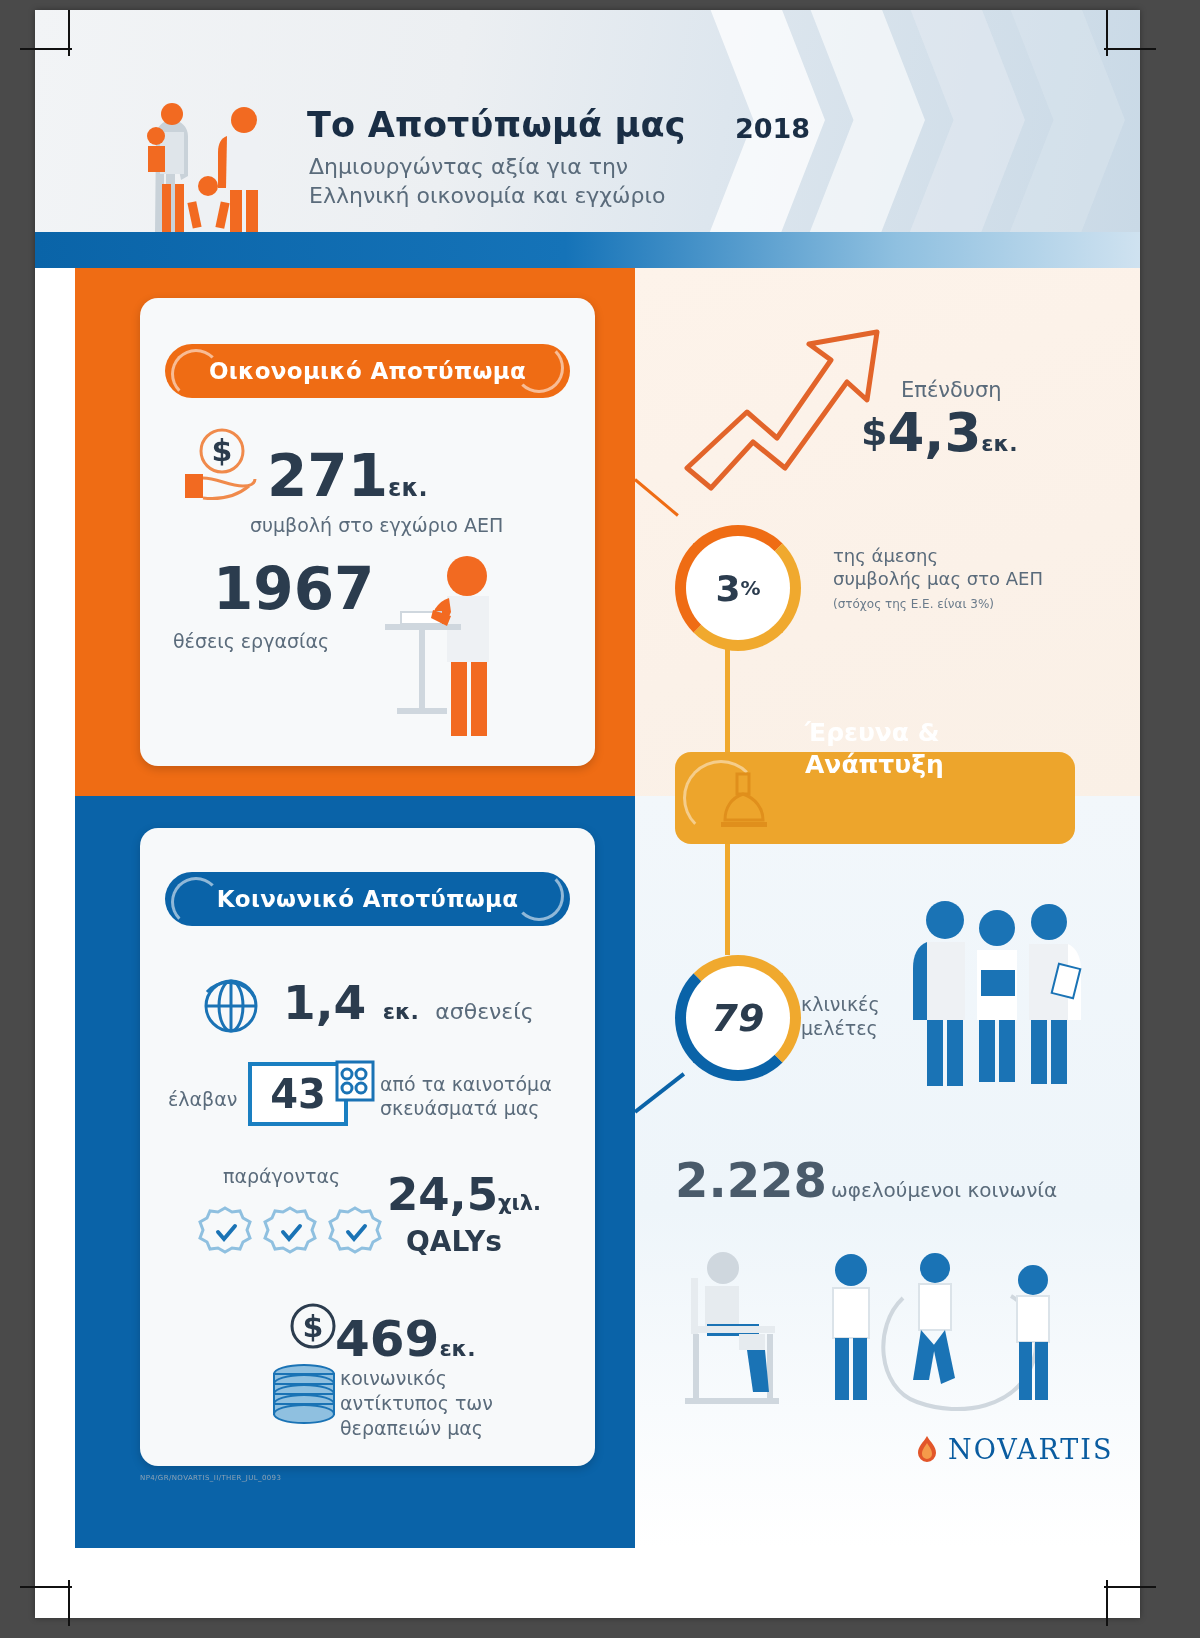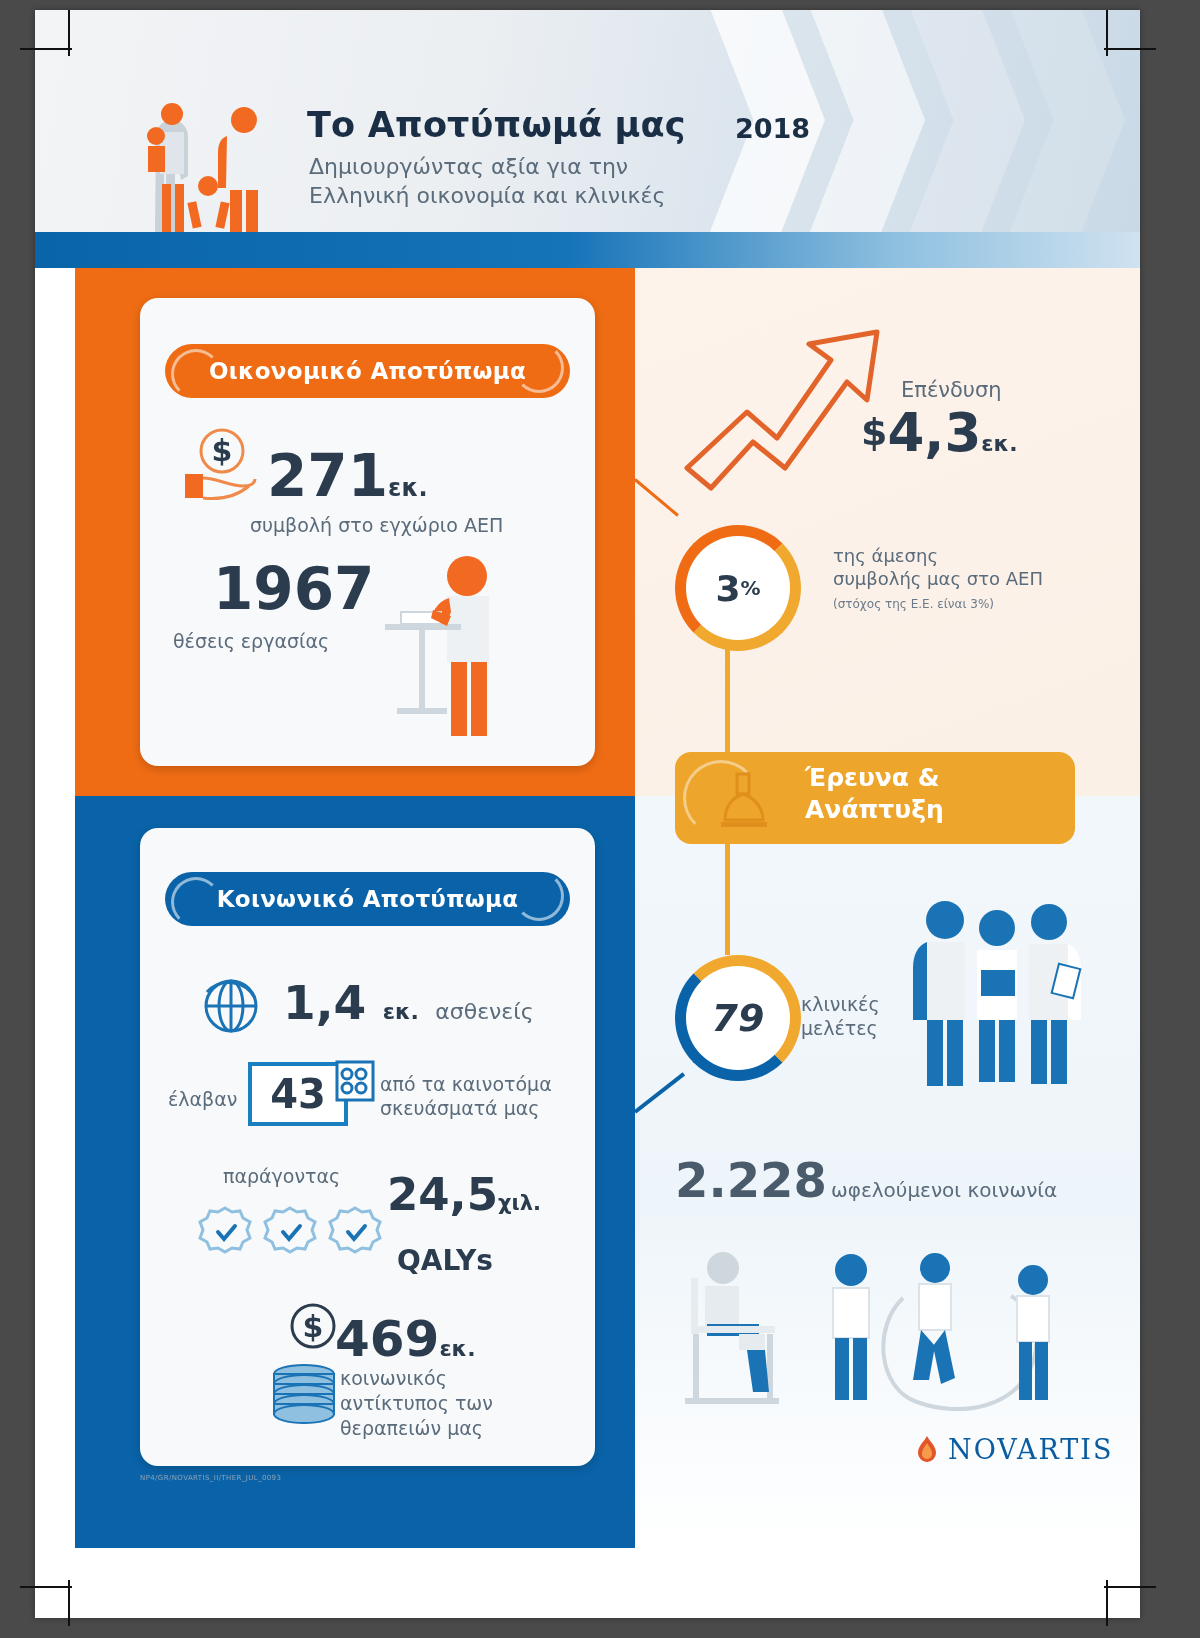--- a/index.html
+++ b/index.html
@@ -115,39 +115,39 @@
   .conn-vert{left:690px;top:619px;width:5px;height:128px;background:#f0a92e;}
   .conn-vert2{left:690px;top:830px;width:5px;height:115px;background:#f0a92e;}
   .conn-diag2{left:600px;top:1100px;width:62px;height:4px;background:#0a63a8;transform:rotate(-38deg);transform-origin:left center;}
   
   .rd-banner{
     position:absolute;left:640px;top:742px;width:400px;height:92px;
     background:#eda52c;border-radius:16px;
   }
   .rd-banner .arc{position:absolute;left:8px;top:8px;width:70px;height:70px;border:3px solid rgba(255,255,255,.45);border-radius:50%;border-right-color:transparent;border-bottom-color:transparent;}
   .rd-text{
-    position:absolute;left:770px;top:752px;width:250px;
+    position:absolute;left:770px;top:707px;width:250px;
     color:#ffffff;font-weight:bold;font-size:25px;line-height:32px;
   }
   
   .soc14{position:absolute;left:248px;top:965px;font-size:47px;}
   .soc14 .u{font-size:22px;}
   .soc14 .w{font-size:22px;font-weight:normal;color:#5a6b7b;}
   .elaban{position:absolute;left:133px;top:1078px;font-size:19px;color:#5a6b7b;}
   .box43{
     position:absolute;left:213px;top:1052px;width:92px;height:56px;
     border:4px solid #1a7fc1;background:#ffffff;
     display:flex;align-items:center;justify-content:center;
     font-size:40px;font-weight:bold;color:#2b3c4e;
   }
   .t43{position:absolute;left:345px;top:1062px;width:205px;font-size:19px;line-height:24px;color:#5a6b7b;}
   .paragontas{position:absolute;left:188px;top:1155px;font-size:19px;color:#5a6b7b;}
   .qaly-num{position:absolute;left:352px;top:1158px;font-size:45px;}
   .qaly-num .u{font-size:21px;}
-  .qaly-lbl{position:absolute;left:362px;top:1215px;font-size:28px;font-weight:bold;color:#2b3c4e;margin-top:19px;}
+  .qaly-lbl{position:absolute;left:371px;top:1215px;font-size:28px;font-weight:bold;color:#2b3c4e;}
   .soc469{position:absolute;left:300px;top:1300px;font-size:50px;}
   .soc469 .u{font-size:22px;}
   .soc469lbl{position:absolute;left:305px;top:1356px;width:200px;font-size:19px;line-height:25px;color:#5a6b7b;}
   
   .ben-num{position:absolute;left:640px;top:1142px;font-size:48px;font-weight:bold;color:#4a5b6b;}
   .ben-lbl{position:absolute;left:796px;top:1168px;font-size:20px;color:#5a6b7b;}
   
   .logo{position:absolute;left:880px;top:1424px;display:flex;align-items:center;gap:9px;}
   .logo .word{font-family:"DejaVu Serif","Liberation Serif",serif;font-size:27px;color:#0a5ca0;letter-spacing:2px;}
   .footcode{position:absolute;left:105px;top:1464px;font-size:7px;color:#8fa3b4;letter-spacing:.4px;}
@@ -197,21 +197,21 @@
         <path d="M107 48c-6 2-9 8-9 16v36h8z" fill="#f26a21"></path>
         <rect x="110" y="102" width="12" height="78" fill="#f26a21"></rect>
         <rect x="126" y="102" width="12" height="78" fill="#f26a21"></rect>
       </svg>
     </div>
 
     <div class="hdr-title">Το Αποτύπωμά μας</div>
     <div class="hdr-year">2018</div>
     <div class="hdr-sub">
       <div>Δημιουργώντας αξία για την</div>
-      <div>Ελληνική οικονομία και κλινικές</div>
+      <div>Ελληνική οικονομία και εγχώριο</div>
     </div>
   </div>
   <div class="blue-strip"></div>
 
   <div class="orange-col"></div>
   <div class="blue-col"></div>
   <div class="right-top"></div>
   <div class="right-bot"></div>
 
   <div class="conn conn-diag1"></div>

